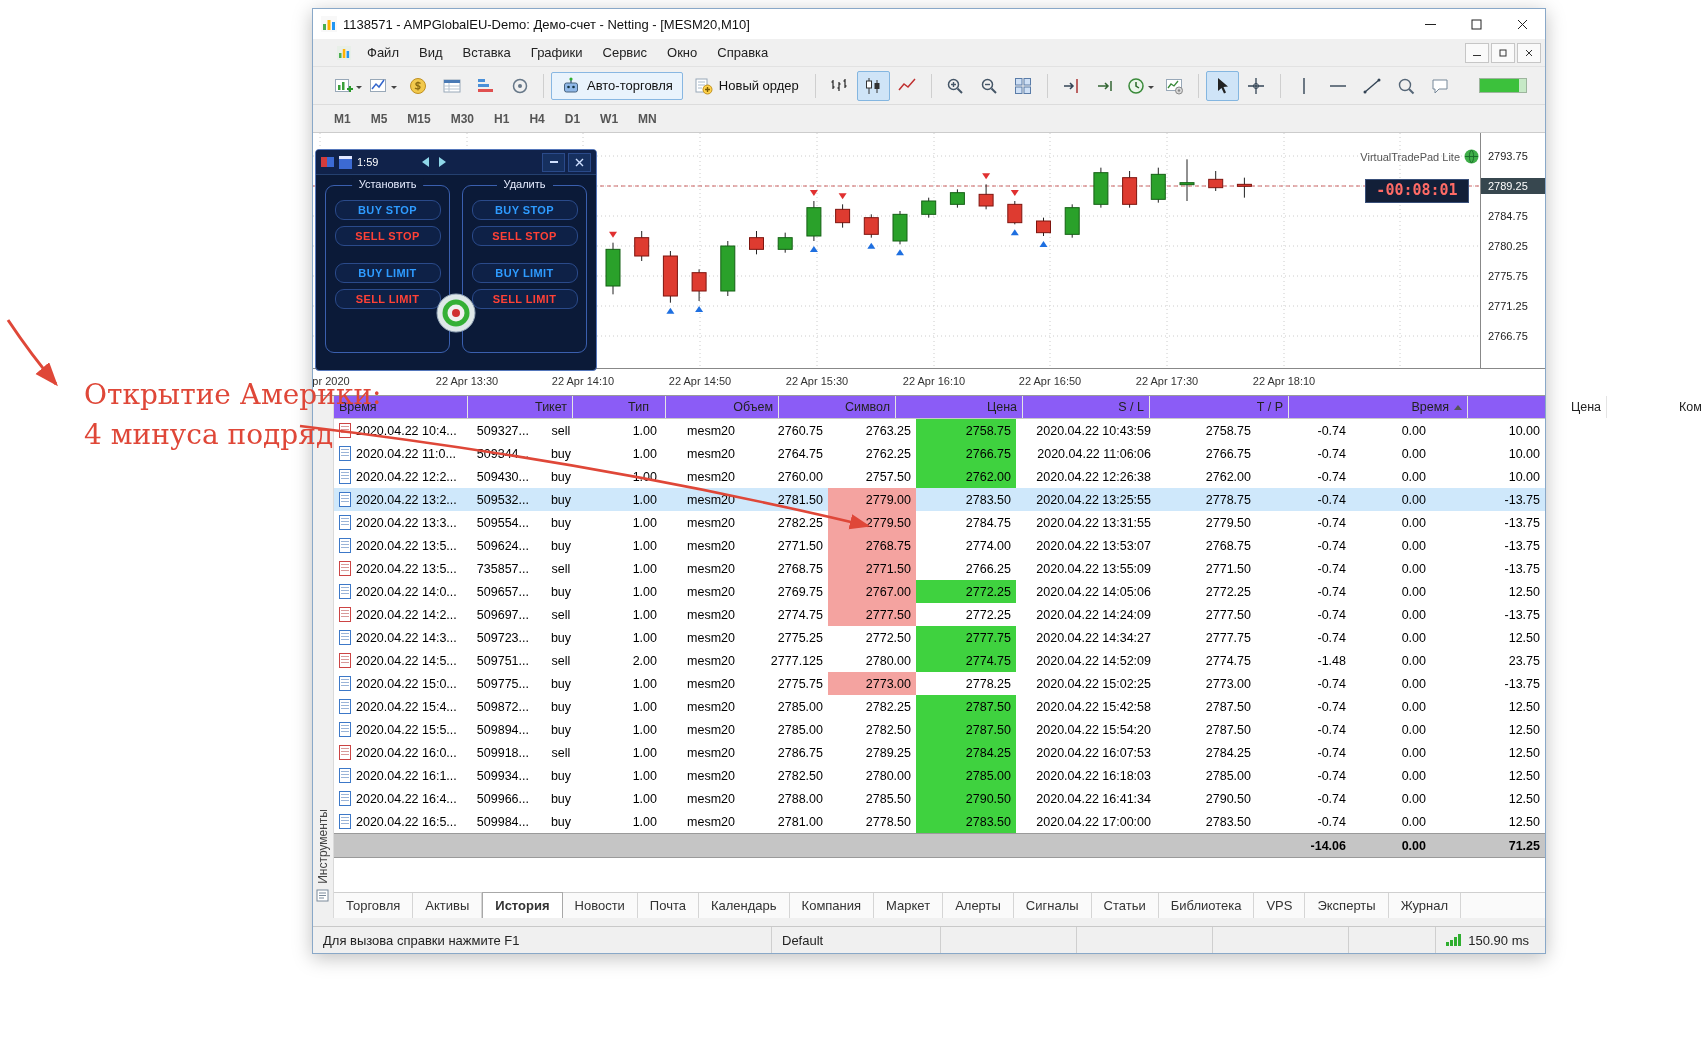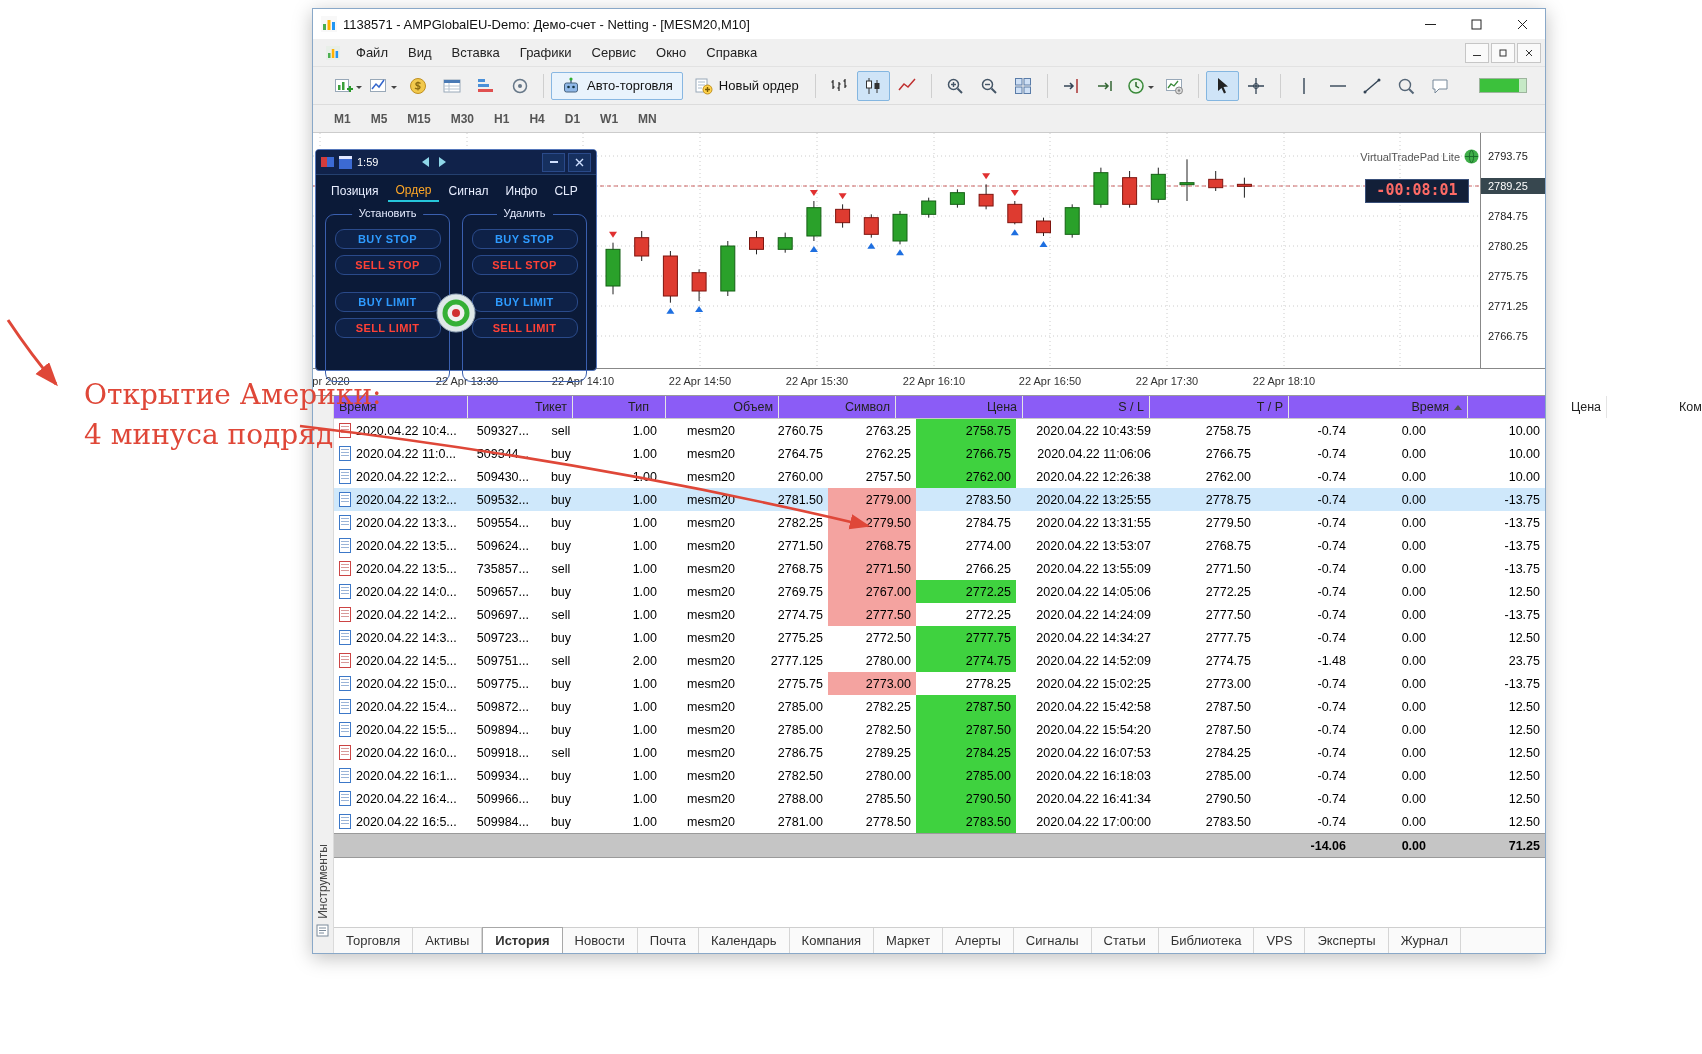--- a/index.html
+++ b/index.html
@@ -11,21 +11,21 @@
   #annot2{left:84px;top:418px;}
   #arrows{position:absolute;left:0;top:0;z-index:55;pointer-events:none;}
 
   
   .window{position:absolute;left:312px;top:8px;width:1232px;height:944px;background:#f0f0f0;border:1px solid #89a8c8;box-shadow:0 4px 18px rgba(0,0,0,.25);display:flex;flex-direction:column;z-index:10;}
   .titlebar{height:30px;background:#ffffff;display:flex;align-items:center;flex:0 0 auto;}
   .app-logo{margin:0 6px 0 8px;display:flex;}
   .tb-title{font-size:13px;color:#111;}
   .win-btns{margin-left:auto;display:flex;height:100%;}
   .win-btn{width:46px;height:100%;display:flex;align-items:center;justify-content:center;}
-  .menubar{height:27px;background:#f0f0f0;display:flex;align-items:center;font-size:13px;color:#222;border-bottom:1px solid #e2e2e2;flex:0 0 auto;padding-left:5px;}
+  .menubar{height:27px;background:#f0f0f0;display:flex;align-items:center;font-size:13px;color:#222;border-bottom:1px solid #e2e2e2;flex:0 0 auto;padding-left:16px;}
   .menu-item{padding:4px 10px;}
   .mdi-btns{margin-left:auto;display:flex;gap:2px;padding-right:4px;}
   .mdi-btn{width:22px;height:18px;border:1px solid #c6c6c6;background:#fafafa;display:flex;align-items:center;justify-content:center;}
 
   
   .toolbar{height:37px;background:#f0f0f0;display:flex;align-items:center;padding:0 18px;gap:1px;border-bottom:1px solid #dcdcdc;flex:0 0 auto;}
   .ico-btn{height:28px;min-width:27px;display:flex;align-items:center;justify-content:center;border:1px solid transparent;border-radius:2px;padding:0 2px;}
   .ico-btn.active{background:#cfe4f7;border-color:#84b6e0;}
   .caret{width:0;height:0;border:3px solid transparent;border-top-color:#444;margin-top:6px;margin-left:2px;}
   .tsep{width:1px;height:24px;background:#cfcfcf;margin:0 6px;flex:0 0 auto;}
@@ -497,28 +497,20 @@
           <span class="vtp-wbtn">
               <span class="vtp-min"></span>
             </span>
           <span class="vtp-wbtn">
               <svg width="9" height="9">
                 <path d="M1 1l7 7M8 1l-7 7" stroke="#cfe0ff" stroke-width="1.4"></path>
               </svg>
             </span>
         </span>
       </div>
-      <div class="vtp-tabs" id="vtp-tabs">
-          <span class="vtp-tab">Позиция</span>
-          <span class="vtp-tab active">Ордер</span>
-          <span class="vtp-tab">Сигнал</span>
-          <span class="vtp-tab">Инфо</span>
-          <span class="vtp-tab">CLP</span>
-          <span class="vtp-dot"></span>
-        </div>
       <div class="vtp-groups" id="vtp-groups">
           <div class="vtp-group">
             <span class="vtp-legend">Установить</span>
             <span class="vtp-btn buy">BUY STOP</span>
             <span class="vtp-btn sell">SELL STOP</span>
             <span class="vtp-btn buy gapped">BUY LIMIT</span>
             <span class="vtp-btn sell">SELL LIMIT</span>
           </div>
           <div class="vtp-group">
             <span class="vtp-legend">Удалить</span>
@@ -865,13 +857,30 @@
           <span class="btab">Сигналы</span>
           <span class="btab">Статьи</span>
           <span class="btab">Библиотека</span>
           <span class="btab">VPS</span>
           <span class="btab">Эксперты</span>
           <span class="btab">Журнал</span>
         </div>
     </div>
   </div>
 
+  <div class="statusbar">
+    <span class="seg help">Для вызова справки нажмите F1</span>
+    <span class="seg profile">Default</span>
+    <span class="seg empty"></span>
+    <span class="seg empty"></span>
+    <span class="seg empty"></span>
+    <span class="seg grow"></span>
+    <span class="seg ping">
+      <svg width="16" height="12">
+          <rect x="0" y="8" width="3" height="4" fill="#2fae2f"></rect>
+          <rect x="4" y="6" width="3" height="6" fill="#2fae2f"></rect>
+          <rect x="8" y="3" width="3" height="9" fill="#2fae2f"></rect>
+          <rect x="12" y="0" width="3" height="12" fill="#2fae2f"></rect>
+        </svg>
+      <span>150.90 ms</span>
+    </span>
+  </div>
 </div>
 
 </body></html>

